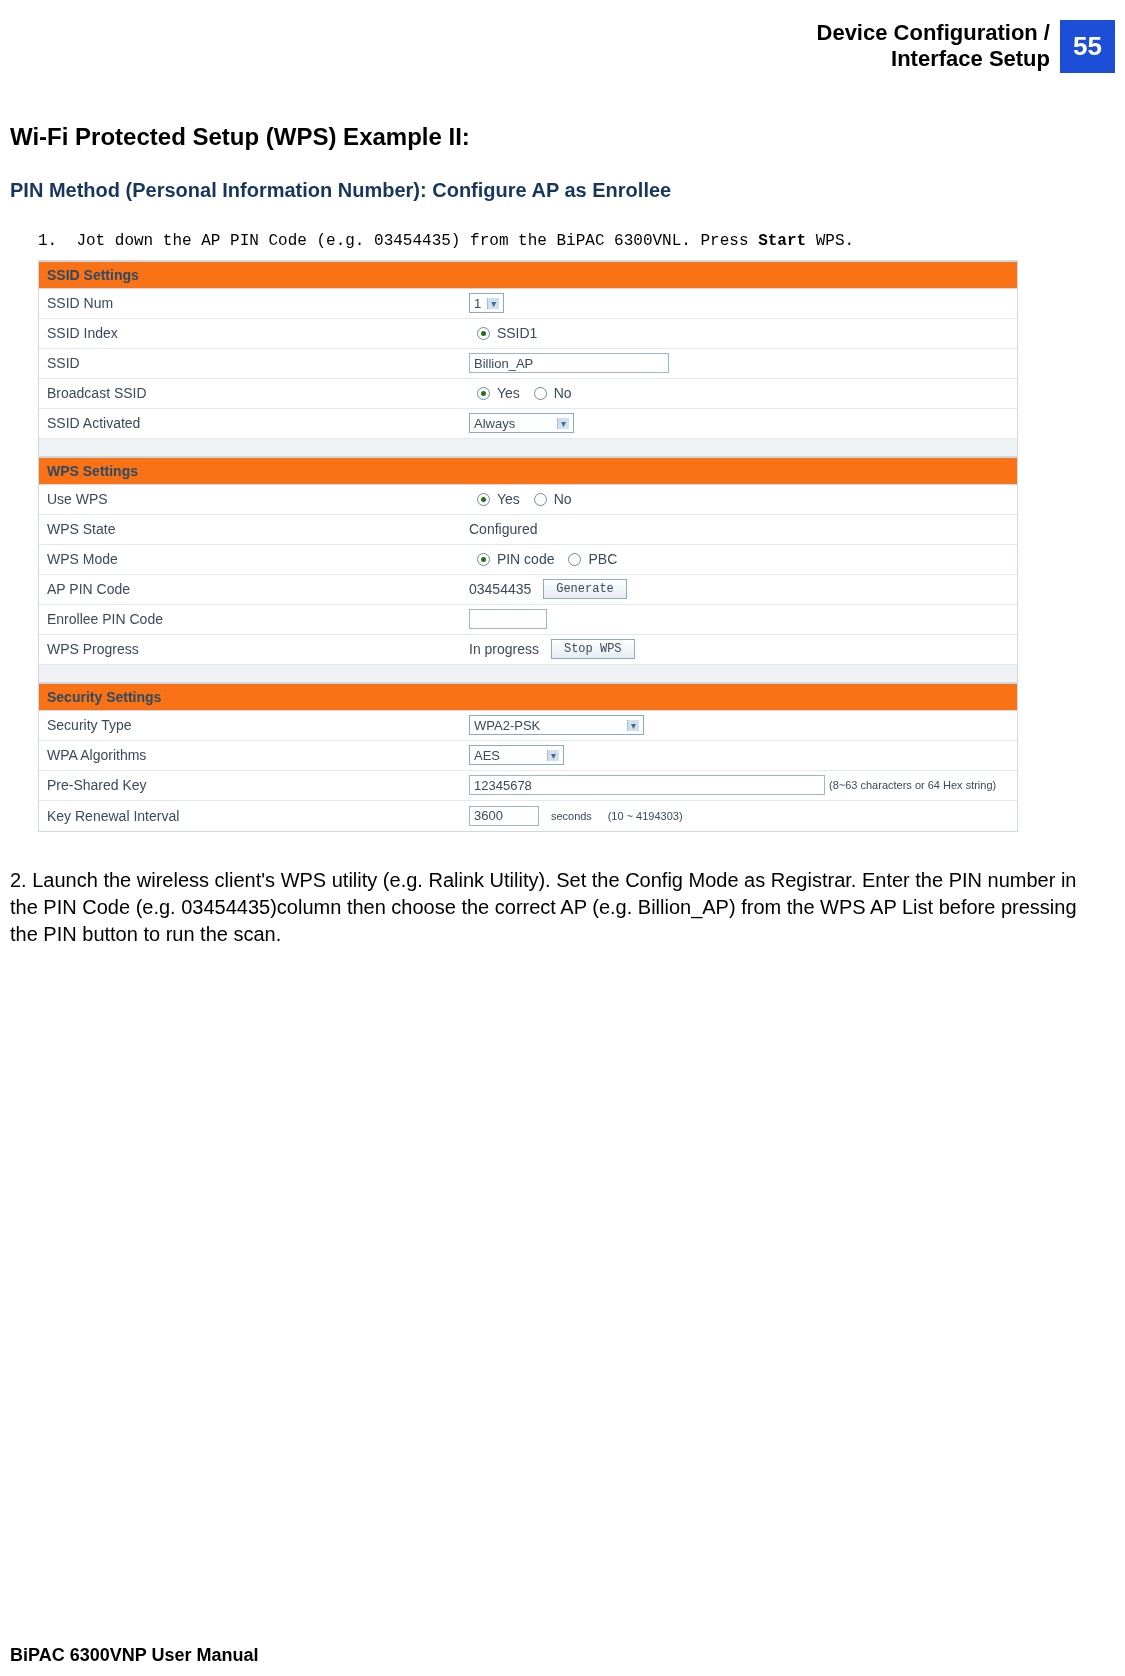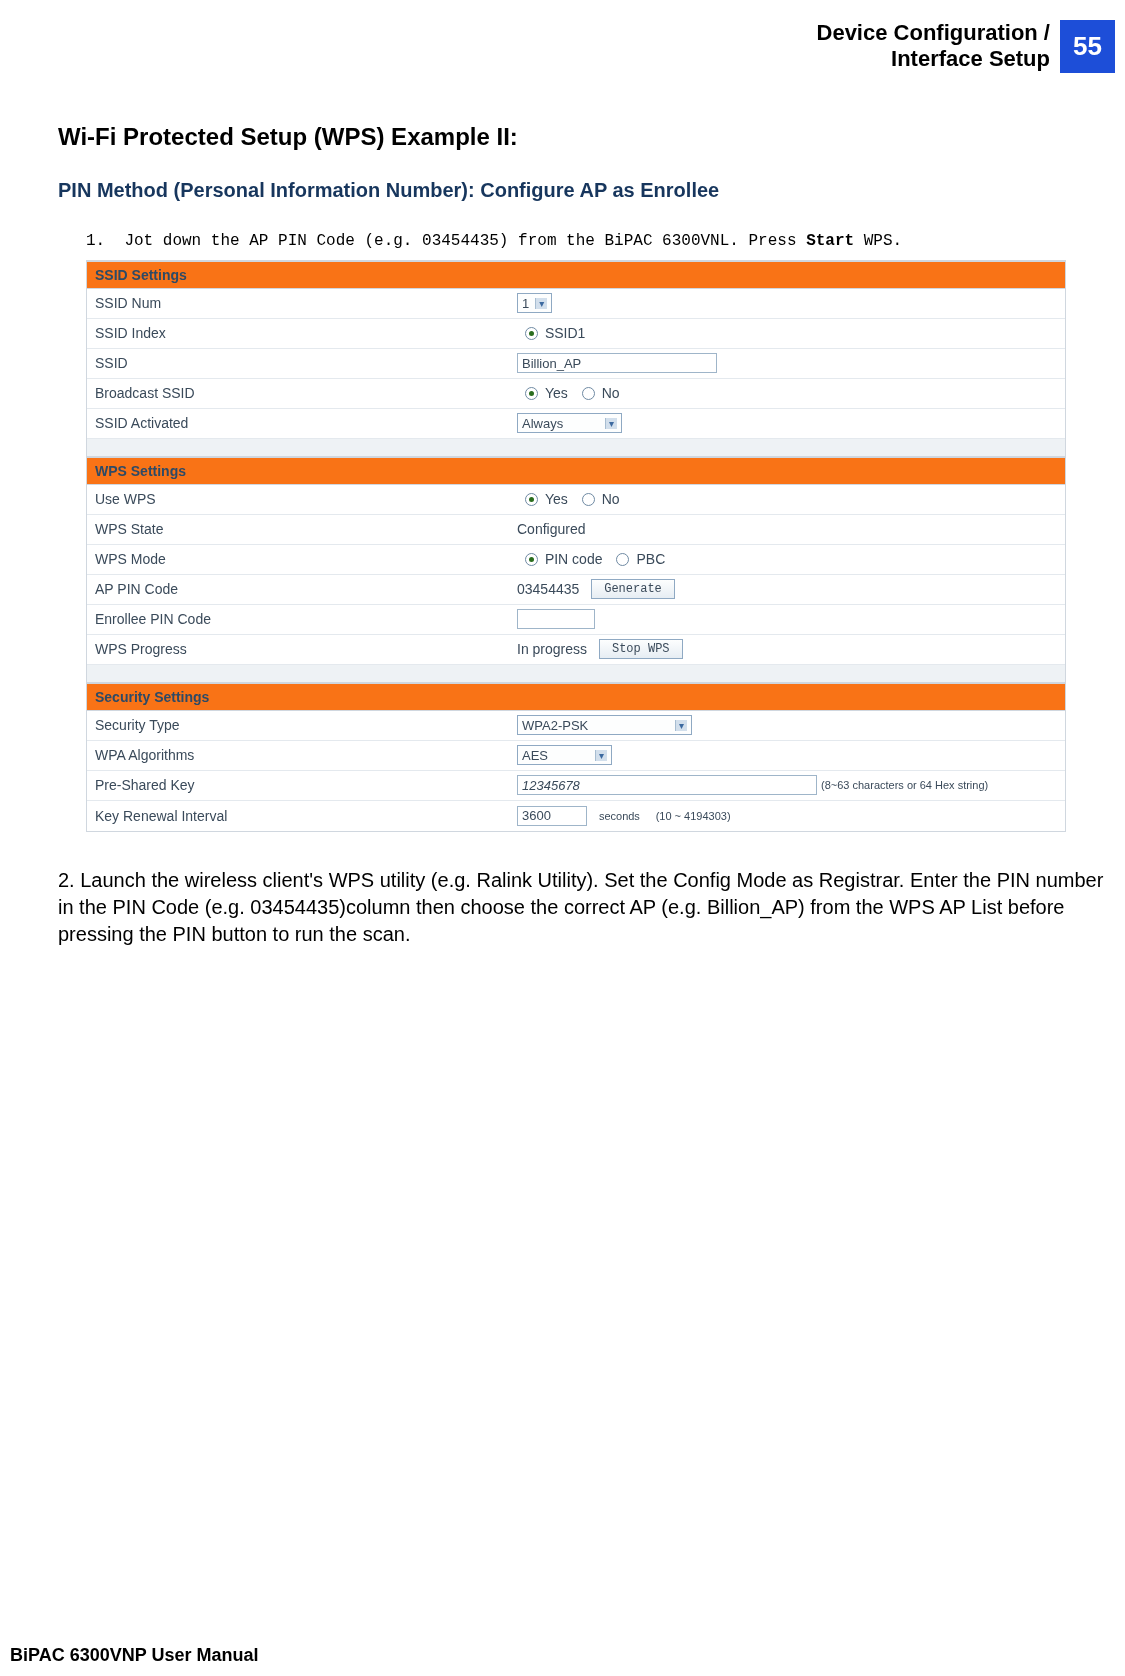--- a/index.html
+++ b/index.html
@@ -30,21 +30,21 @@
   .page-badge {
     background: #1d4ed8;
     color: #fff;
     font-weight: bold;
     font-size: 26px;
     width: 55px;
     display: flex;
     align-items: center;
     justify-content: center;
   }
-  .content { padding: 0 0 0 0; margin-left: 48px; }
+  .content { padding: 0 0 0 0; }
   .h-main {
     font-weight: bold;
     font-size: 24px;
     margin-bottom: 28px;
   }
   .h-sub {
     color: #17365d;
     font-weight: bold;
     font-size: 20px;
     margin-bottom: 30px;
@@ -309,21 +309,21 @@
         <span class="sel-arrow" style="width:95px">
           <span style="flex:1">AES</span>
           <span class="arrow">▾</span>
         </span>
       </div>
     </div>
 
     <div class="config-row">
       <div class="config-label">Pre-Shared Key</div>
       <div class="config-value">
-        <input type="text" style="width: 300px; font-style: italic;" value="12345678">
+        <input type="text" style="width: 356px;" value="12345678">
         <span class="note">(8~63 characters or 64 Hex string)</span>
       </div>
     </div>
 
     <div class="config-row">
       <div class="config-label">Key Renewal Interval</div>
       <div class="config-value">
         <input type="text" style="width: 70px;" value="3600">
         &nbsp;<span class="note">seconds</span>
         &nbsp;&nbsp;<span class="note">(10 ~ 4194303)</span>

